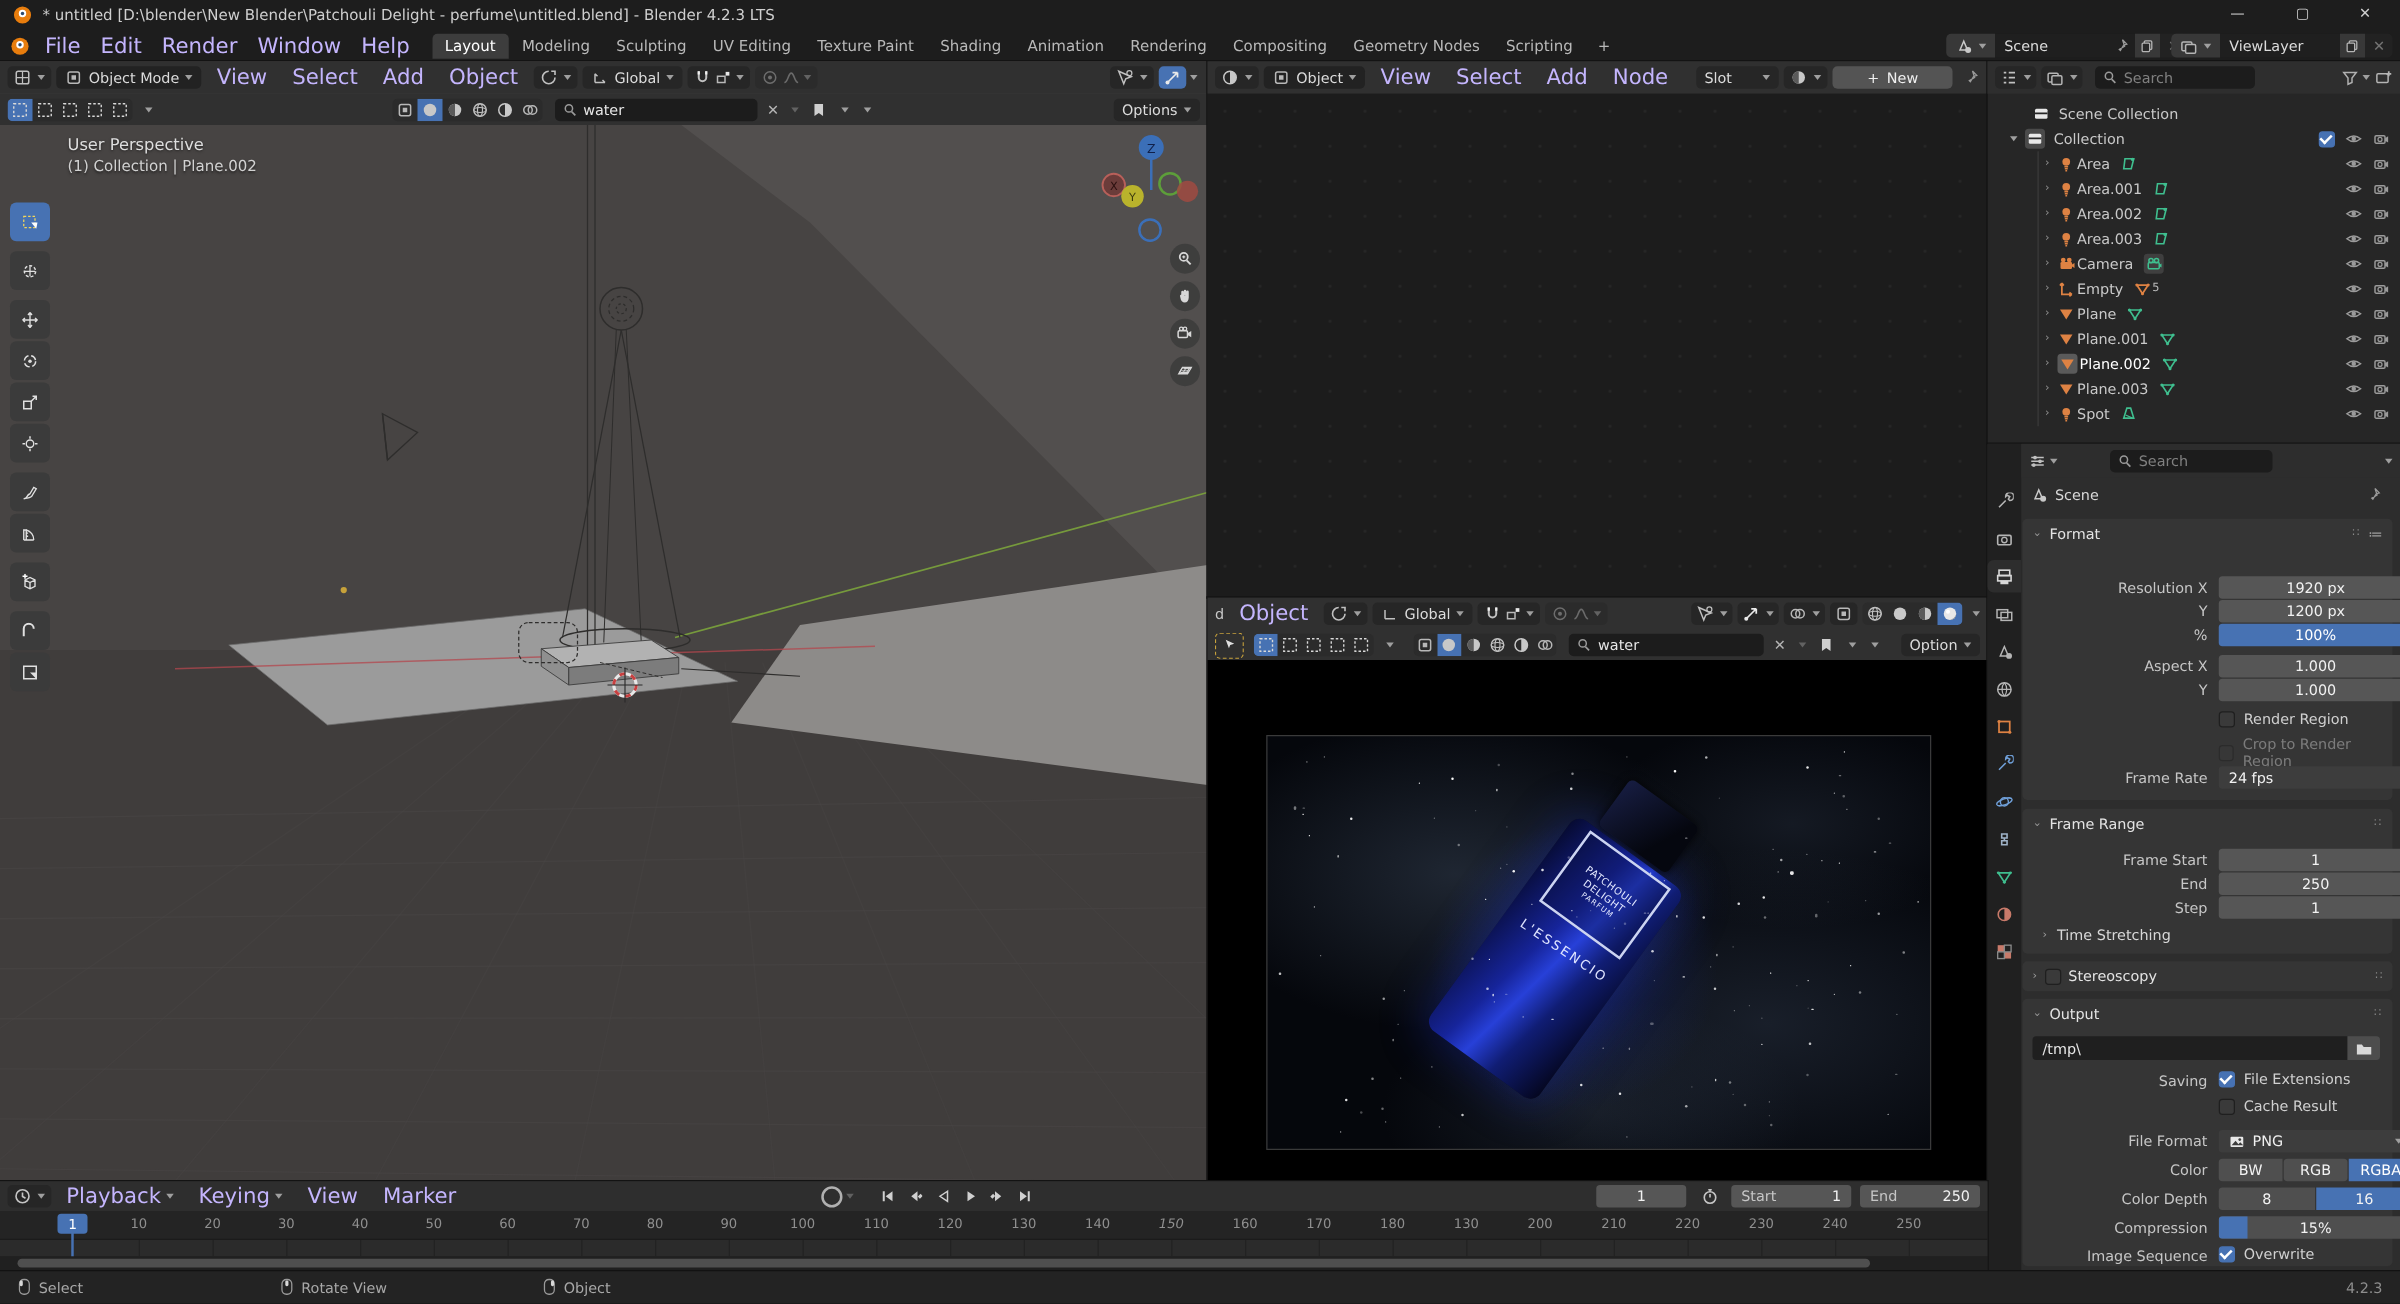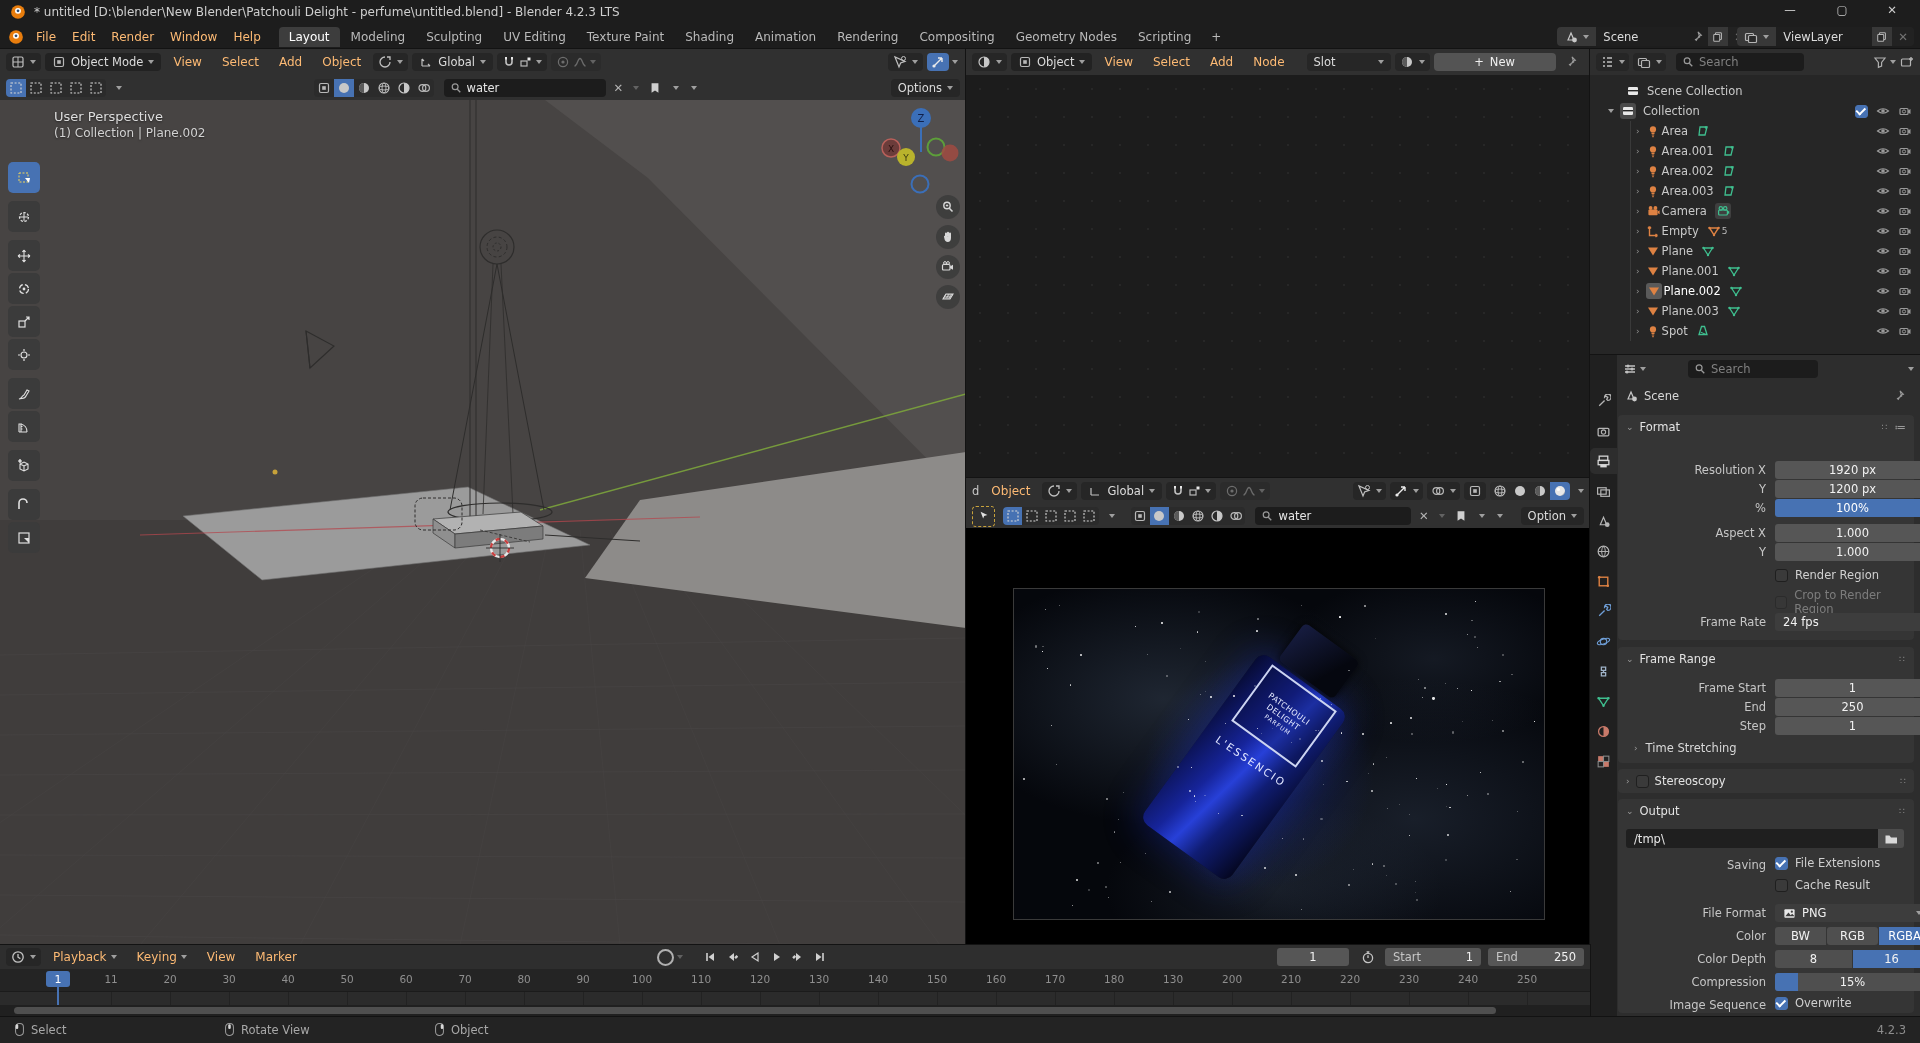--- a/index.html
+++ b/index.html
@@ -3,21 +3,21 @@
 <meta charset="utf-8">
 <style>
   html,body{margin:0;padding:0;background:#101010}
   #stage{position:relative;width:1920px;height:1043px;overflow:hidden;background:#1d1d1d;
          font-family:"DejaVu Sans",sans-serif;color:#d6d6d6;font-size:11.5px;
          -webkit-font-smoothing:antialiased}
   .abs{position:absolute}
   .row{display:flex;align-items:center}
   .area{position:absolute;outline:1px solid #131313}
   .hdr{display:flex;align-items:center;background:#303030;gap:4px;padding:0 6px;box-sizing:border-box}
-  .menu-item{padding:0 8px;color:#fdba74;font-size:12px;white-space:nowrap;cursor:default}
+  .menu-item{padding:0 8px;color:#c4b5fd;font-size:17px;white-space:nowrap;cursor:default}
   .pill{background:#262626;border-radius:4px;height:18px;display:inline-flex;align-items:center;
         padding:0 7px;gap:5px;white-space:nowrap;color:#dcdcdc}
   .btnseg{display:inline-flex;background:#2b2b2b;border-radius:4px;overflow:hidden;height:18px}
   .btnseg .seg{width:20px;height:18px;display:flex;align-items:center;justify-content:center}
   .seg.on{background:#4772b3}
   .caret{width:0;height:0;border-left:3.5px solid transparent;border-right:3.5px solid transparent;
          border-top:4px solid #9f9f9f;display:inline-block}
   .search{background:#1c1c1c;border-radius:4px;height:18px;display:inline-flex;align-items:center;
           padding:0 6px;gap:5px;color:#e6e6e6}
   .dim{opacity:.45}
@@ -1648,35 +1648,35 @@
         <span class="field row" style="position: static; width: 80px; margin-left: 6px; justify-content: space-between; padding: 0px 8px;">
           <span style="color: rgb(198, 198, 198);">Start</span>
           <span>1</span>
         </span>
         <span class="field row" style="position: static; width: 80px; margin-left: 3px; justify-content: space-between; padding: 0px 8px;">
           <span style="color: rgb(198, 198, 198);">End</span>
           <span>250</span>
         </span>
       </div>
     <div class="abs" id="tl-ruler" style="left:0;top:24px;width:100%;height:22px;background:#242424;border-bottom:1px solid #1b1b1b">
-        <span class="tick" style="left: 111.1px; top: 4px;">11</span>
+        <span class="tick" style="left: 111.1px; top: 4px;">10</span>
         <span class="tick" style="left: 170.1px; top: 4px;">20</span>
         <span class="tick" style="left: 229.1px; top: 4px;">30</span>
         <span class="tick" style="left: 288.1px; top: 4px;">40</span>
         <span class="tick" style="left: 347.1px; top: 4px;">50</span>
         <span class="tick" style="left: 406.1px; top: 4px;">60</span>
         <span class="tick" style="left: 465.1px; top: 4px;">70</span>
         <span class="tick" style="left: 524.1px; top: 4px;">80</span>
         <span class="tick" style="left: 583.1px; top: 4px;">90</span>
         <span class="tick" style="left: 642.1px; top: 4px;">100</span>
         <span class="tick" style="left: 701.1px; top: 4px;">110</span>
         <span class="tick" style="left: 760.1px; top: 4px;">120</span>
         <span class="tick" style="left: 819.1px; top: 4px;">130</span>
         <span class="tick" style="left: 878.1px; top: 4px;">140</span>
-        <span class="tick" style="left: 937.1px; top: 4px;">150</span>
+        <span class="tick" style="left: 937.1px; top: 4px; font-style: italic;">150</span>
         <span class="tick" style="left: 996.1px; top: 4px;">160</span>
         <span class="tick" style="left: 1055.1px; top: 4px;">170</span>
         <span class="tick" style="left: 1114.1px; top: 4px;">180</span>
         <span class="tick" style="left: 1173.1px; top: 4px;">130</span>
         <span class="tick" style="left: 1232.1px; top: 4px;">200</span>
         <span class="tick" style="left: 1291.1px; top: 4px;">210</span>
         <span class="tick" style="left: 1350.1px; top: 4px;">220</span>
         <span class="tick" style="left: 1409.1px; top: 4px;">230</span>
         <span class="tick" style="left: 1468.1px; top: 4px;">240</span>
         <span class="tick" style="left: 1527.1px; top: 4px;">250</span>

